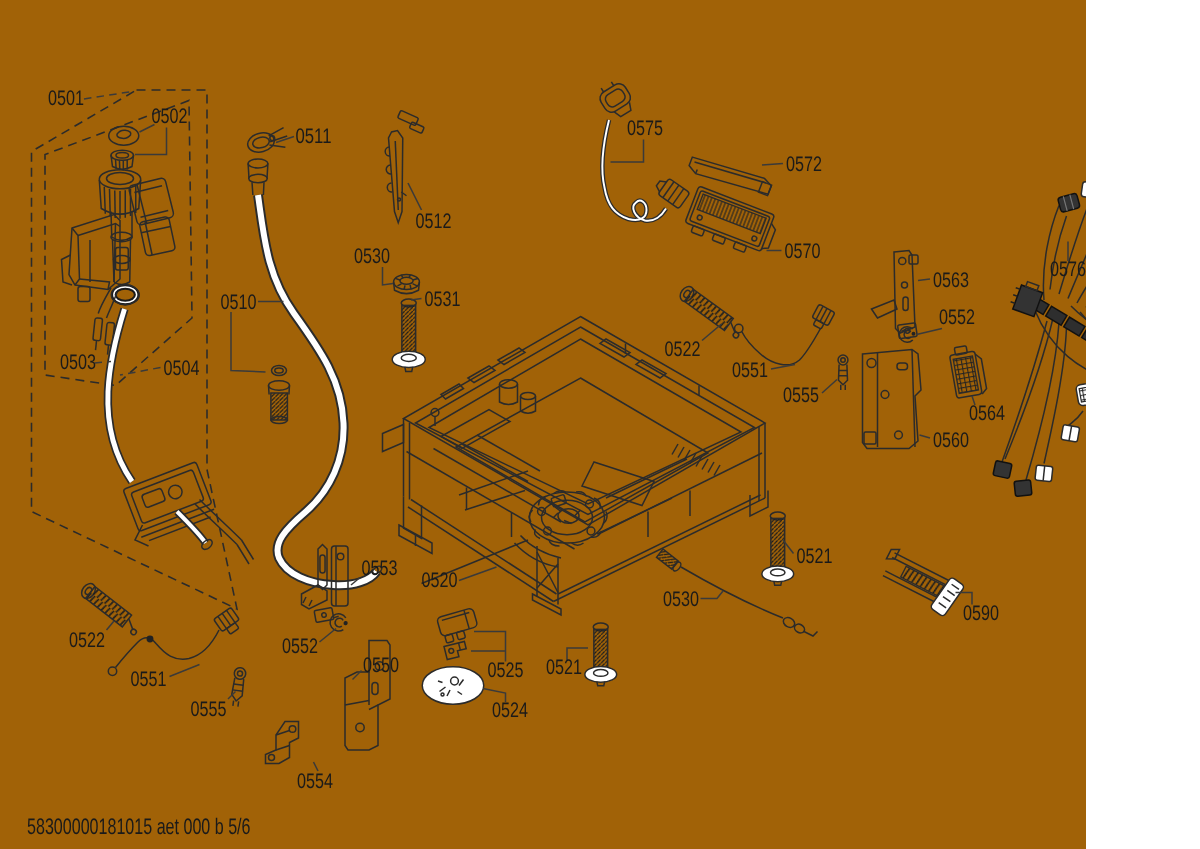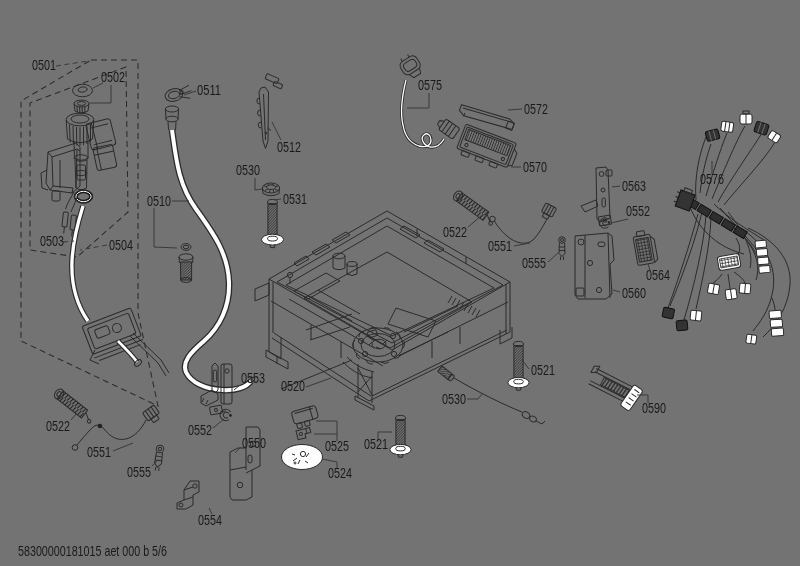--- a/index.html
+++ b/index.html
@@ -1,16 +1,16 @@
 <!DOCTYPE html>
 <html><head>
 <meta charset="utf-8">
 <style>
   html,body{margin:0;padding:0;background:#fff;}
-  .page{position:relative;width:800px;height:566px;background:#737373;overflow:hidden;
+  .page{position:relative;width:724px;height:566px;background:#a16207;overflow:hidden;
         font-family:"Liberation Sans", sans-serif;}
   svg{display:block;}
   .lbl{font-family:"Liberation Sans", sans-serif;font-size:14px;fill:#1a1a1a;}
   .ftr{font-family:"Liberation Sans", sans-serif;font-size:15px;fill:#1a1a1a;}
   .ln{stroke:#2b2b2b;stroke-width:1;fill:none;}
   .ld{stroke:#3a3a3a;stroke-width:1;fill:none;}
   .ldd{stroke:#3a3a3a;stroke-width:1;fill:none;stroke-dasharray:5 3.5;}
   .dsh{stroke:#2b2b2b;stroke-width:1.05;fill:none;stroke-dasharray:6 4;}
   .wfill{fill:#ffffff;}
 </style>

